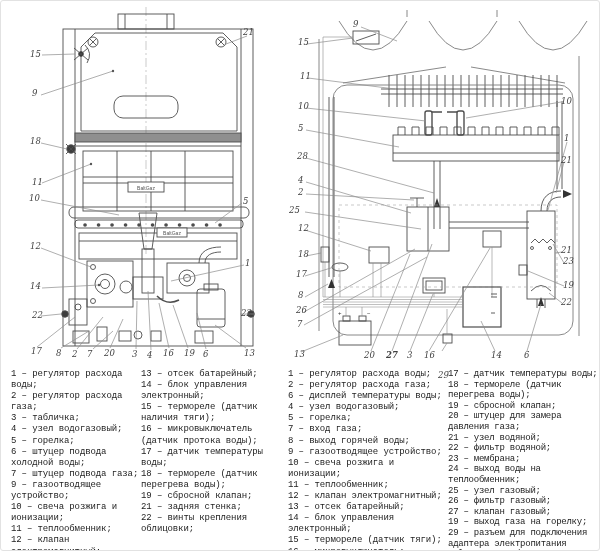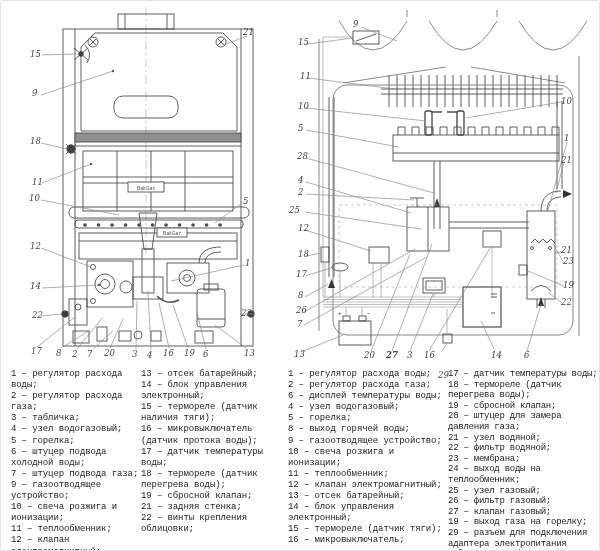--- a/index.html
+++ b/index.html
@@ -400,20 +400,21 @@
       <div class="legend-item">19 – сбросной клапан;</div>
       <div class="legend-item">21 – задняя стенка;</div>
       <div class="legend-item">22 – винты крепления облицовки;</div>
     </div>
   <div class="legend-col" id="legend-r1">
       <div class="legend-item">1 – регулятор расхода воды;</div>
       <div class="legend-item">2 – регулятор расхода газа;</div>
       <div class="legend-item">6 – дисплей температуры воды;</div>
       <div class="legend-item">4 – узел водогазовый;</div>
       <div class="legend-item">5 – горелка;</div>
+      <div class="legend-item">7 – вход газа;</div>
       <div class="legend-item">8 – выход горячей воды;</div>
       <div class="legend-item">9 – газоотводящее устройство;</div>
       <div class="legend-item">10 – свеча розжига и ионизации;</div>
       <div class="legend-item">11 – теплообменник;</div>
       <div class="legend-item">12 – клапан электромагнитный;</div>
       <div class="legend-item">13 – отсек батарейный;</div>
       <div class="legend-item">14 – блок управления электронный;</div>
       <div class="legend-item">15 – термореле (датчик тяги);</div>
       <div class="legend-item">16 – микровыключатель;</div>
     </div>

